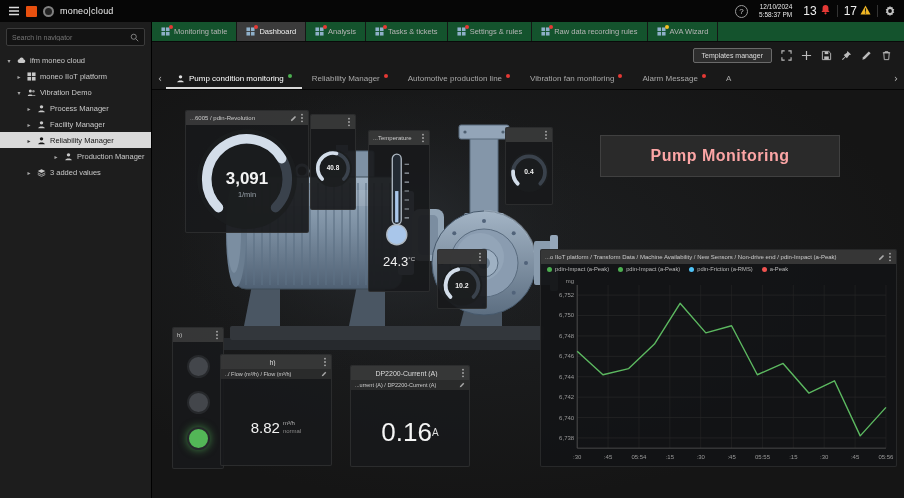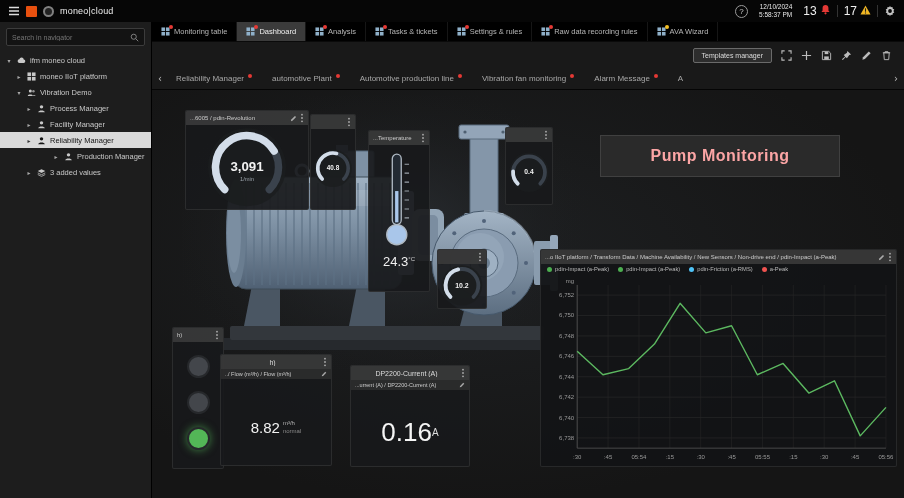--- a/index.html
+++ b/index.html
@@ -31,21 +31,21 @@
   .tree-row{height:16px;display:flex;align-items:center;gap:4px;font-size:7.5px;color:#c8c8c8;
     cursor:pointer;white-space:nowrap;overflow:hidden}
   .tree-row.selected{background:#d9d9d9;color:#141414}
   .tree-row .arrow{width:8px;flex:none;font-size:6px;color:#a8a8a8;text-align:center;
     font-family:"DejaVu Sans",sans-serif}
   .tree-row.selected .arrow{color:#333}
   .tree-row .ticon{display:inline-flex;width:9px;height:9px;flex:none}
 
   
   .main{position:absolute;top:22px;left:152px;right:0;bottom:0;background:#191919}
-  .main-tabs{height:20px;background:#000000;display:flex;border-bottom:1px solid #0a0a0a}
+  .main-tabs{height:20px;background:#14532d;display:flex;border-bottom:1px solid #0a0a0a}
   .main-tab{display:flex;align-items:center;gap:4px;padding:0 9px;font-size:7.5px;color:#b5b5b5;
     border-right:1px solid #161616;cursor:pointer;white-space:nowrap}
   .main-tab.active{background:#3b3b3b;color:#f0f0f0}
   .tab-ico{position:relative;width:9px;height:9px;display:inline-flex;color:#8fb0c9}
   .tab-ico .dot{position:absolute;right:-3px;top:-2px;width:4px;height:4px;border-radius:50%}
 
   .toolbar-row{height:26px;display:flex;align-items:center;justify-content:flex-end;gap:9px;padding:0 12px}
   .tm-btn{background:#2d2d2d;border:1px solid #6a6a6a;border-radius:2px;color:#ddd;font-size:7px;
     padding:3px 8px;font-family:inherit;cursor:pointer}
   .tool{display:inline-flex;cursor:pointer}
@@ -376,26 +376,32 @@
         <svg viewBox="0 0 12 12" width="11" height="11">
             <path d="M2 3h8M4.5 3V1.8h3V3" fill="none" stroke="#bbb"></path>
             <path d="M3 3l.6 7.5h4.8L9 3z" fill="none" stroke="#bbb"></path>
           </svg>
       </span>
     </div>
 
     <div class="dash-tabs">
       <span class="scroll-arrow">‹</span>
       <div class="dash-tab-list">
+          <div class="dash-tab active">
+            <span class="dticon">
+              <svg viewBox="0 0 12 12" width="9" height="9">
+                <circle cx="6" cy="3.8" r="2.3" fill="currentColor"></circle>
+                <path d="M1.6 11c.4-3.2 8.4-3.2 8.8 0z" fill="currentColor"></path>
+              </svg>
+            </span>
+            <span>Pump condition monitoring</span>
+            <span class="dot" style="background:#4caf50"></span>
+          </div>
           <div class="dash-tab">
             <span>Reliability Manager</span>
-            <span class="dot" style="background:#e53935"></span>
-          </div>
-          <div class="dash-tab">
-            <span>automotive Plant</span>
             <span class="dot" style="background:#e53935"></span>
           </div>
           <div class="dash-tab">
             <span>Automotive production line</span>
             <span class="dot" style="background:#e53935"></span>
           </div>
           <div class="dash-tab">
             <span>Vibration fan monitoring</span>
             <span class="dot" style="background:#e53935"></span>
           </div>
@@ -463,21 +469,21 @@
             <circle cx="272.3" cy="197.7" r="2" fill="#51637a"></circle>
           <circle cx="260" cy="168" r="2" fill="#51637a"></circle>
             <circle cx="272.3" cy="138.3" r="2" fill="#51637a"></circle>
           <circle cx="302" cy="126" r="2" fill="#51637a"></circle>
             <circle cx="331.7" cy="138.3" r="2" fill="#51637a"></circle>
           <rect x="352" y="146" width="18" height="44" rx="2" fill="#8a9cae"></rect>
           <rect x="368" y="140" width="8" height="56" rx="2" fill="#95a7ba"></rect>
         </svg>
       </div>
 
-      <div class="card" style="left:33px;top:20px;width:124px;height:100px">
+      <div class="card" style="left:33px;top:20px;width:124px;height:123px">
         <div class="card-head">
           <span class="card-title">...6005 / pdin-Revolution</span>
           <span class="pencil">
               <svg viewBox="0 0 12 12" width="7" height="7">
                 <path d="M1.5 10.5l.7-2.7 6.3-6.3 2 2-6.3 6.3z" fill="#aaa"></path>
               </svg>
             </span>
           <span class="kebab">
               <svg viewBox="0 0 4 12" width="4" height="10">
                 <circle cx="2" cy="2" r="1.1" fill="#aaa"></circle>

